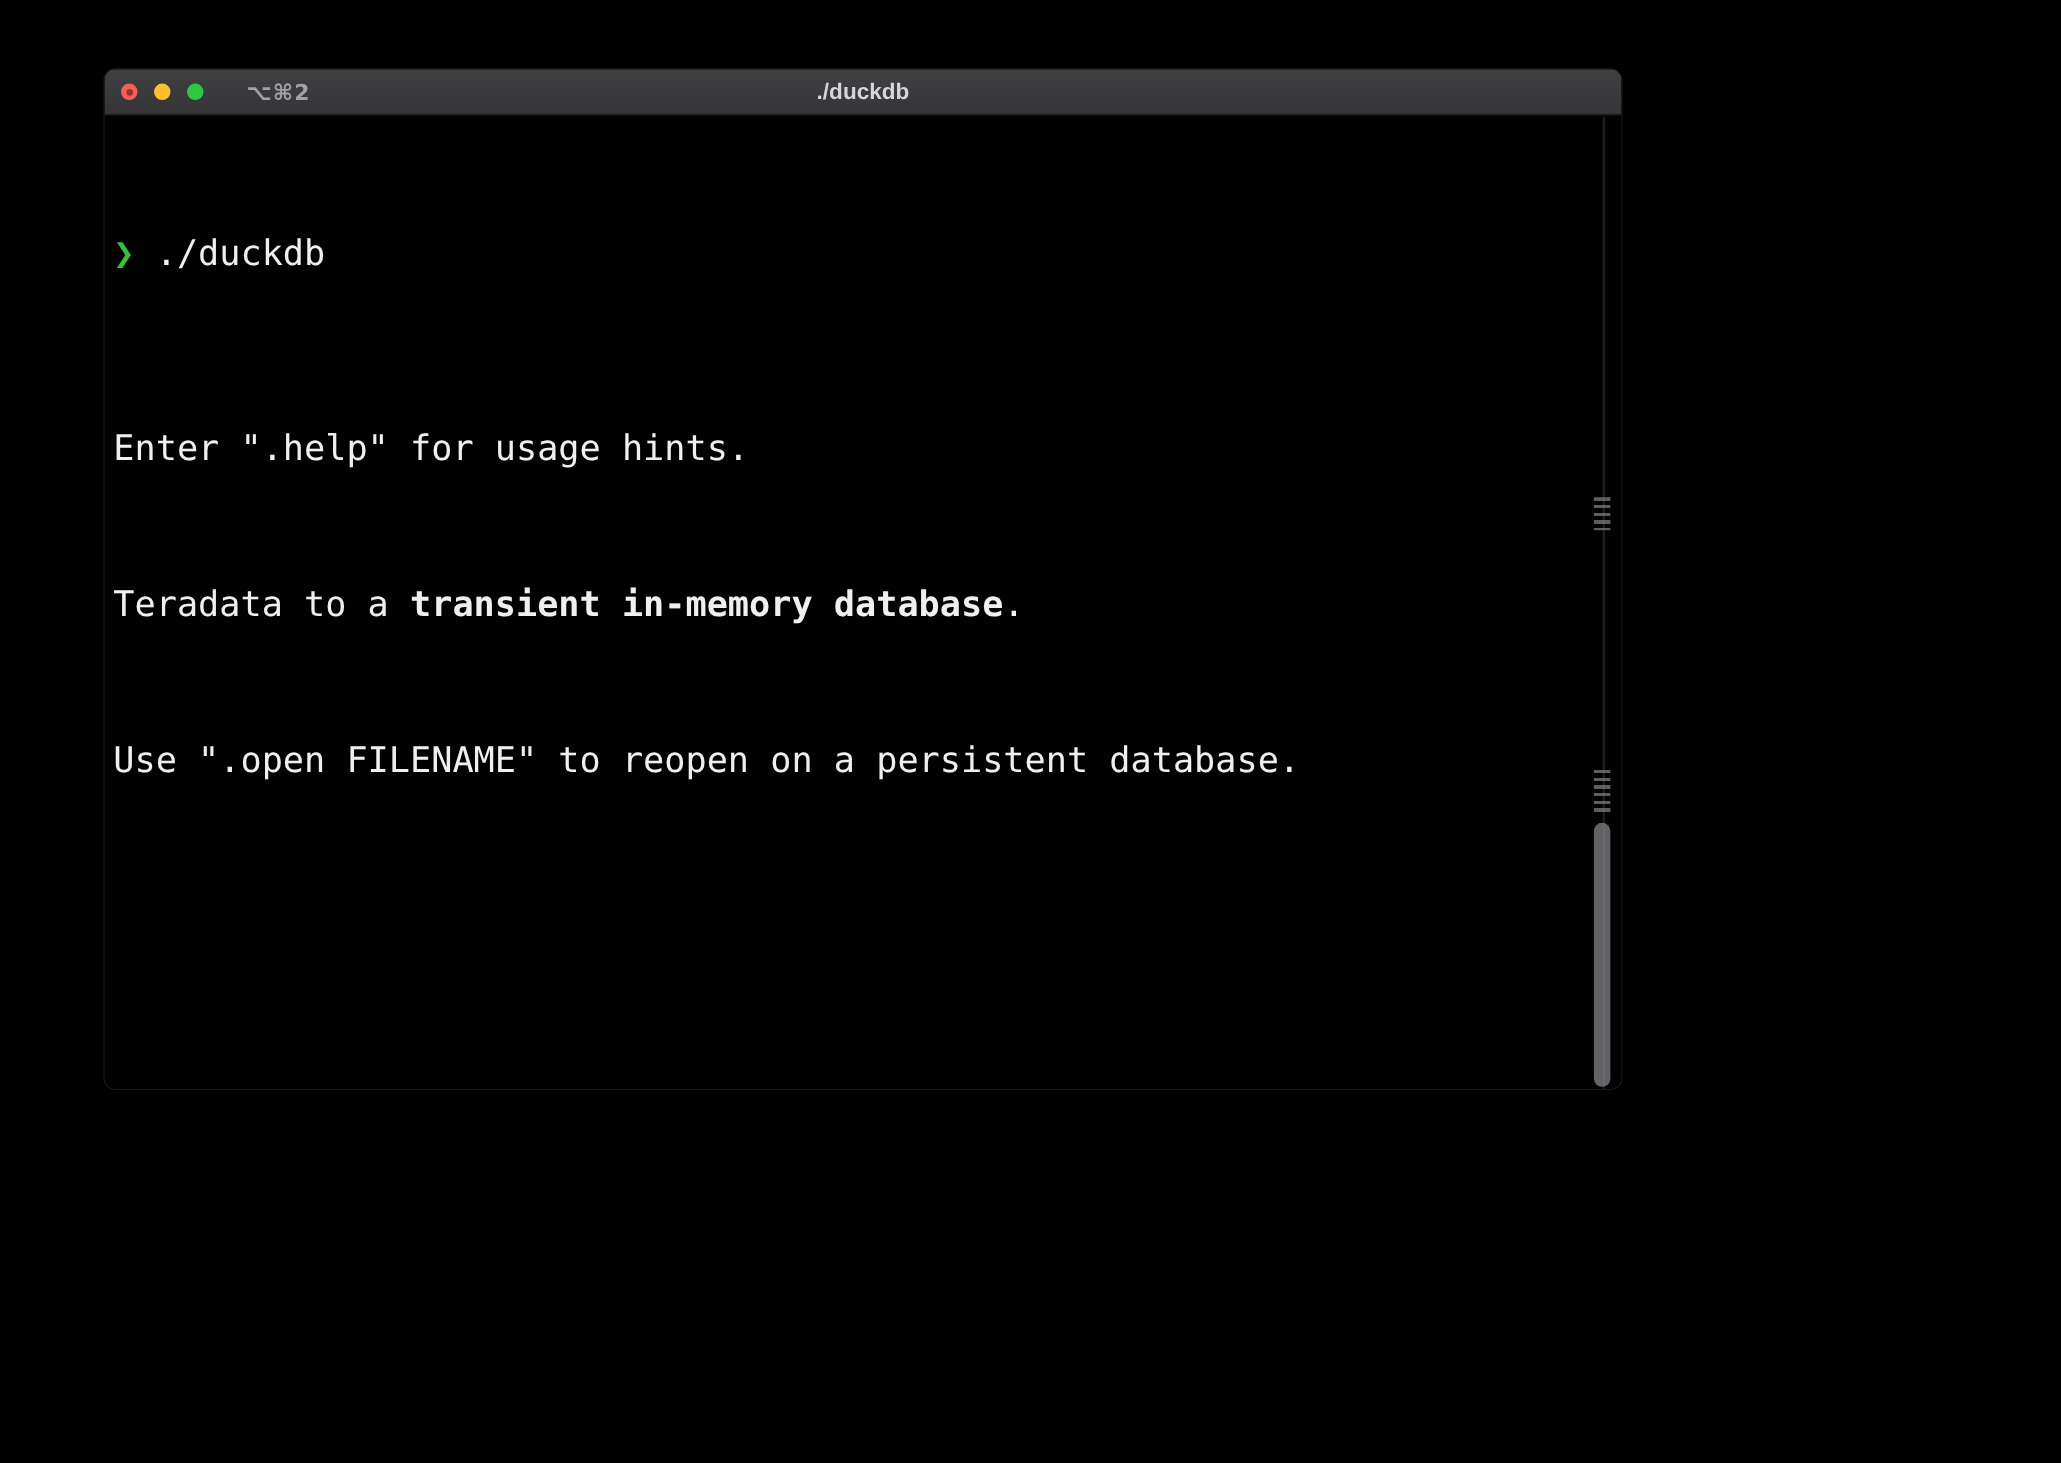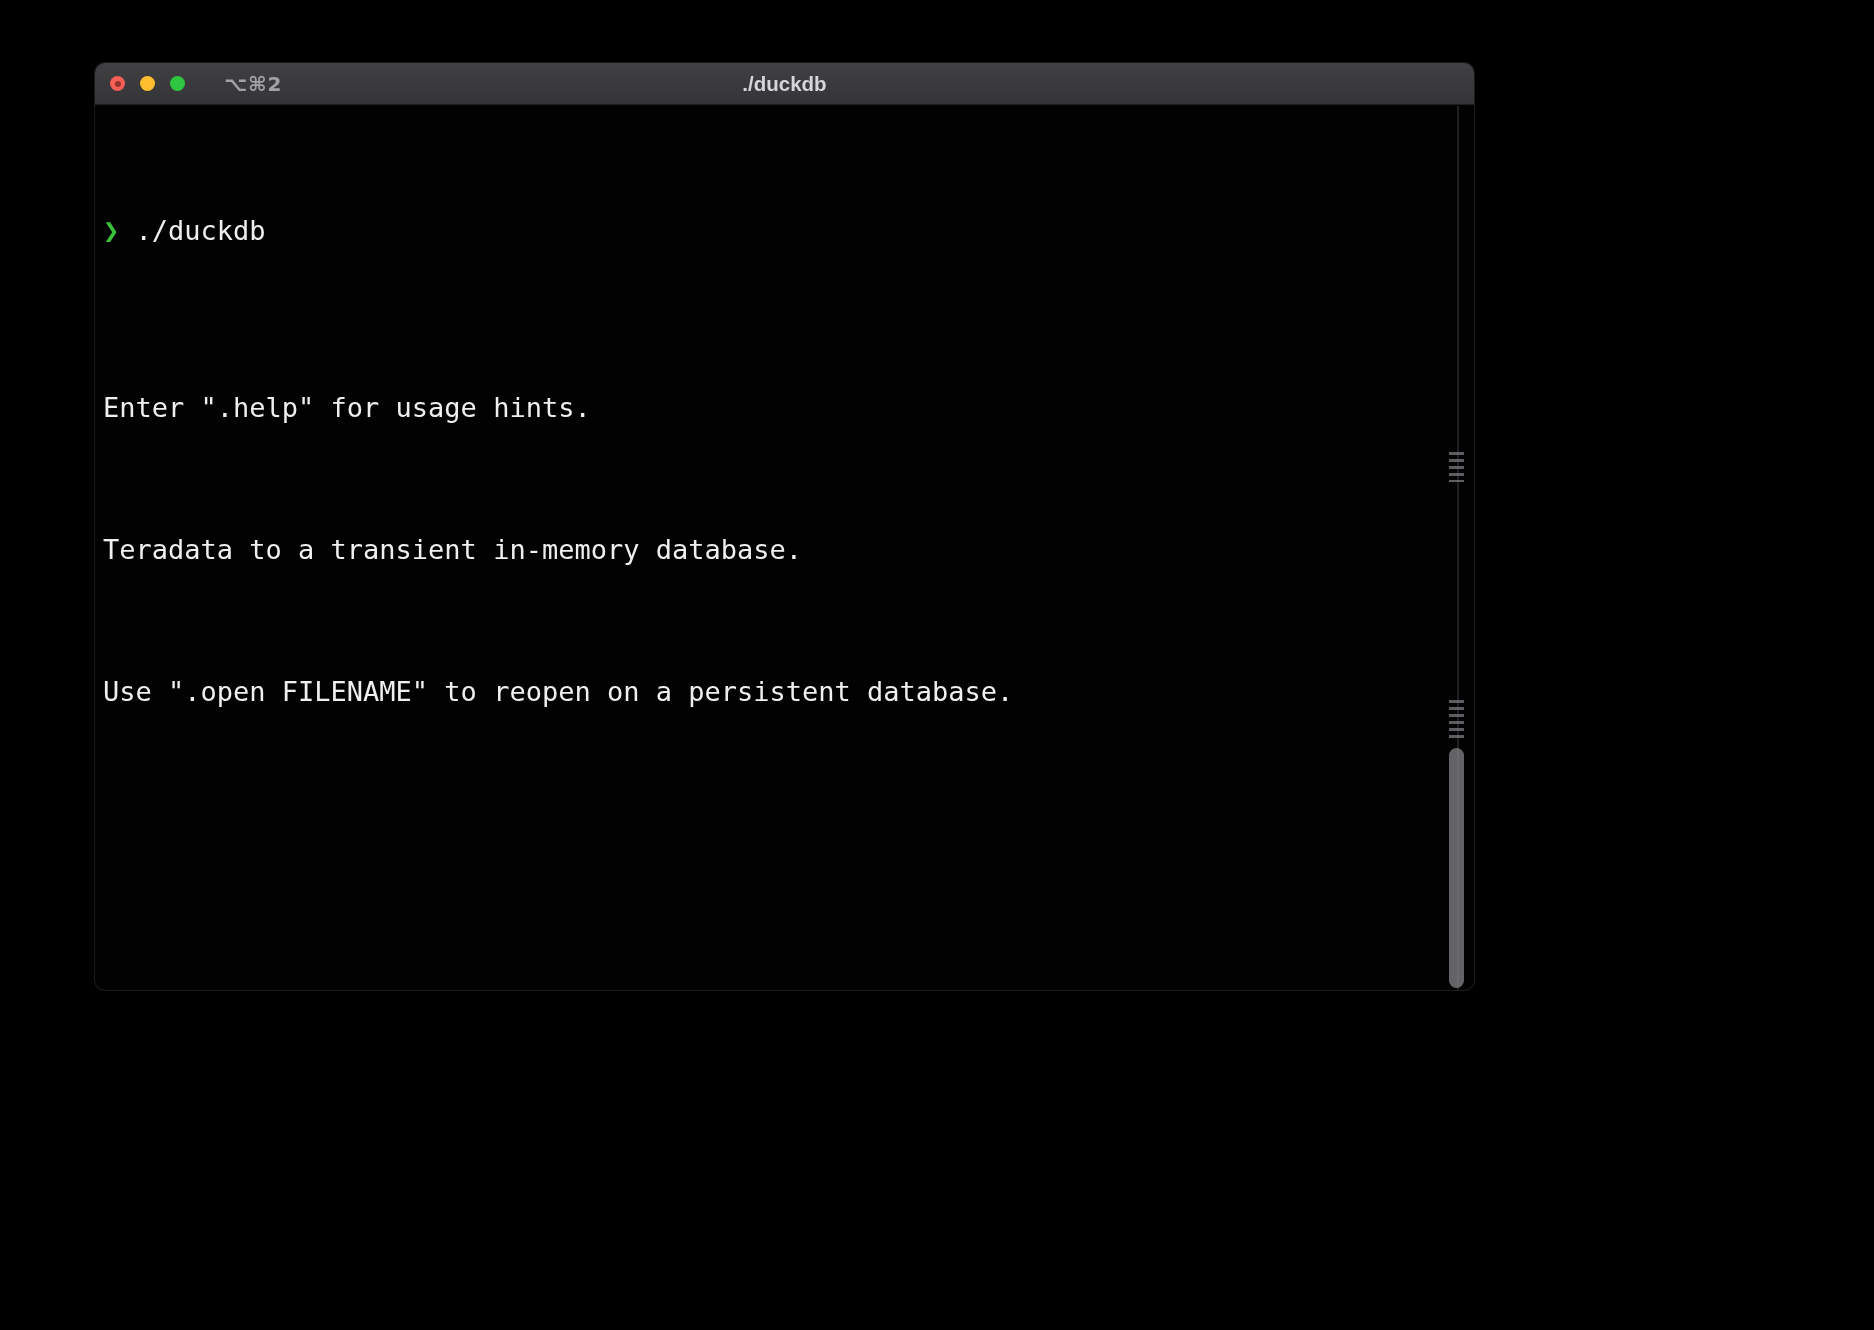--- a/index.html
+++ b/index.html
@@ -33,27 +33,27 @@
   .tb-shortcut {
     position: absolute; left: 129px; top: 0; height: 42px;
     display: flex; align-items: center;
     color: #a2a2a6; font-family: "DejaVu Sans", sans-serif;
     font-weight: 700; font-size: 20px; letter-spacing: 1px;
   }
   .tb-title { color: #d6d6d8; font-family: "Liberation Sans", "DejaVu Sans", sans-serif; font-weight: 700; font-size: 20.5px; }
   .term {
     position: absolute; left: 0; right: 0; top: 42px; bottom: 0;
     padding: 2px 0 0 8px;
-    font-size: 27px; line-height: 35.4px;
+    font-size: 32px; line-height: 35.4px;
     color: #efefef;
     white-space: pre;
   }
   .green { color: #39c13d; font-weight: bold; }
   .kw { color: #39c13d; font-weight: bold; }
-  .bold { font-weight: normal; margin-top: 40px; }
+  .bold { font-weight: bold; margin-top: 40px; }
   .yellow { color: #c2c243; }
 
   .scroll-track-line { position: absolute; right: 15px; top: 43px; bottom: 0; width: 2px; background: rgba(255,255,255,0.12); }
   .scroll-thumb {
     position: absolute; right: 10px; top: 685px;
     width: 15px; height: 240px;
     border-radius: 8px;
     background: rgba(132,132,138,0.75);
   }
   .scroll-mark {

